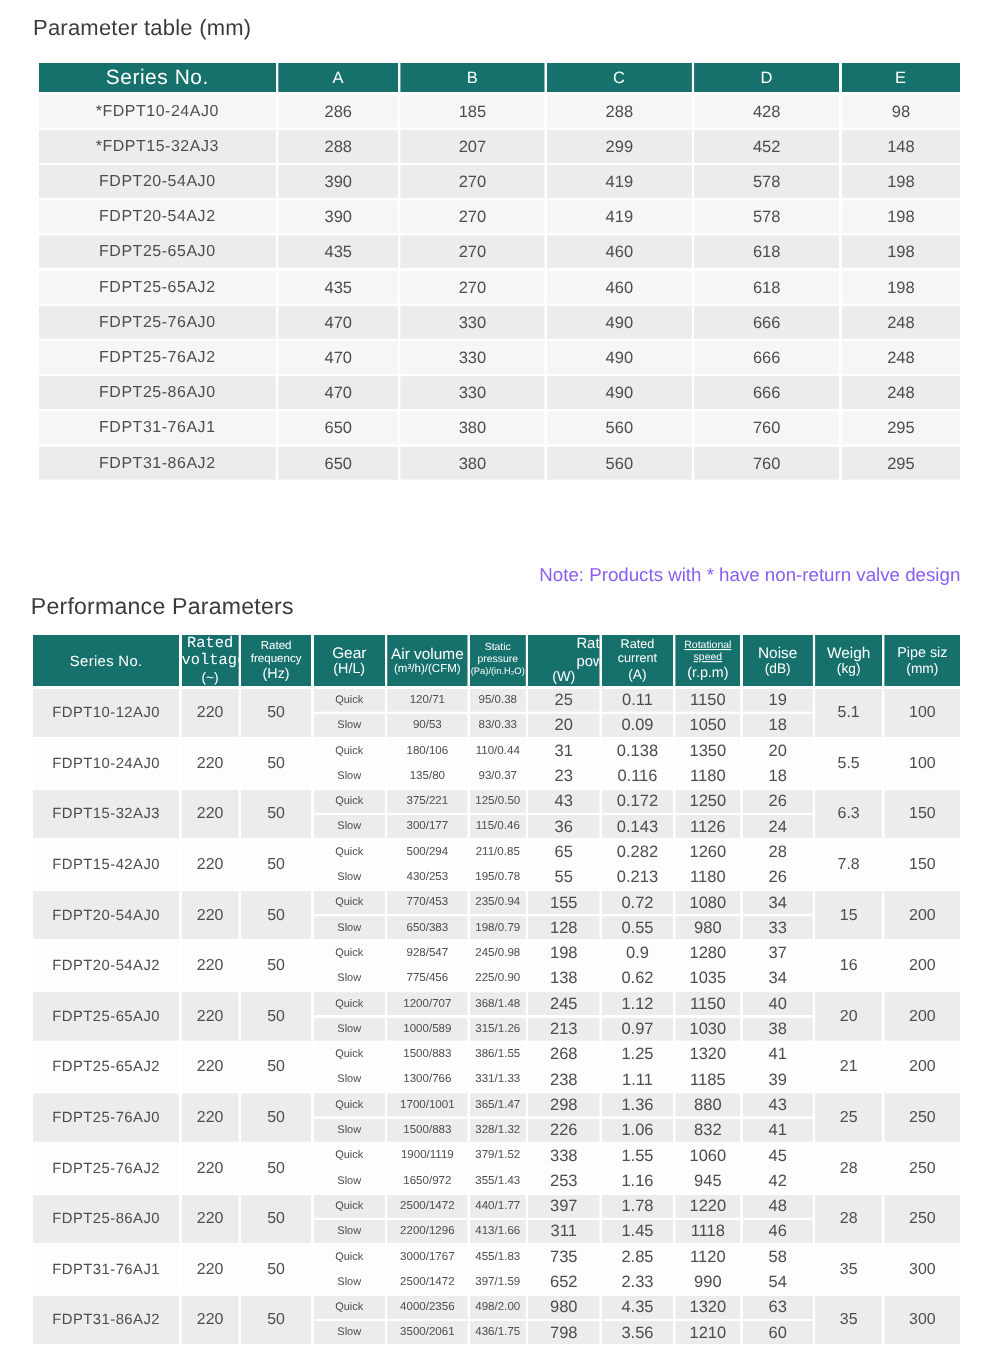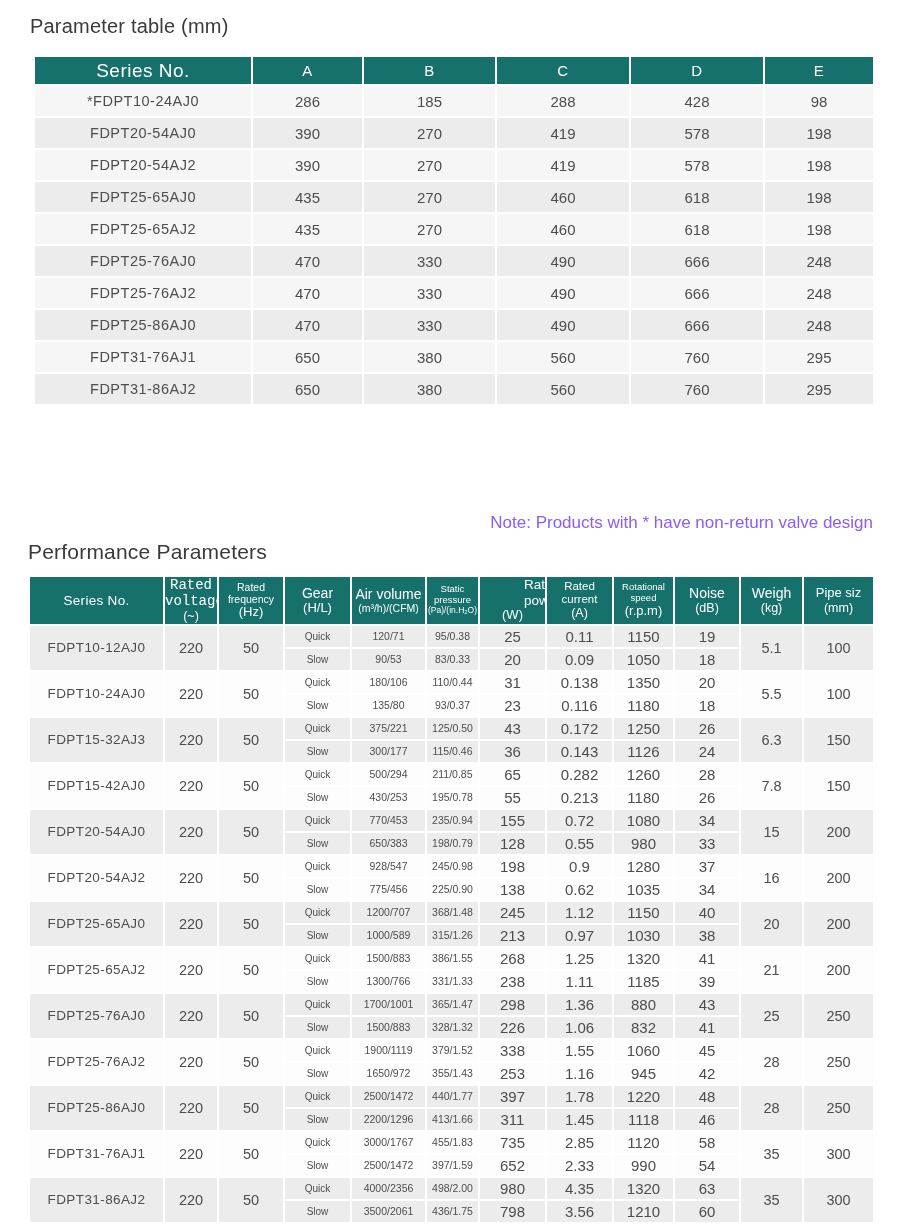--- a/index.html
+++ b/index.html
@@ -39,21 +39,21 @@
   }
   #perf-table .l1,#perf-table .l2{display:block;}
   .h-series{font-size:13.5px;letter-spacing:.3px;}
   .h-volt .l1{font-size:14px;font-family:Liberation Mono, monospace;}   .h-volt .l2{font-size:12.5px;}
   .h-freq .l1{font-size:10.5px;} .h-freq .l2{font-size:13px;}
   .h-gear .l1{font-size:14px;}   .h-gear .l2{font-size:13px;}
   .h-air .l1{font-size:14px;}    .h-air .l2{font-size:10.5px;}
   .h-static .l1{font-size:9.5px;}.h-static .l2{font-size:8.5px;}
   .h-pow .l1{font-size:13.5px;padding-left:44px;}  .h-pow .l2{font-size:13px;}
   .h-cur .l1{font-size:11.5px;}  .h-cur .l2{font-size:12.5px;}
-  .h-spd .l1{font-size:9.5px;}   .h-spd .l2{font-size:13px;}
+  .h-spd .l1{font-size:9.5px;text-decoration:underline;}   .h-spd .l2{font-size:13px;}
   .h-noise .l1{font-size:14px;}  .h-noise .l2{font-size:12.5px;}
   .h-wt .l1{font-size:14px;}     .h-wt .l2{font-size:12.5px;}
   .h-pipe .l1{font-size:13px;}   .h-pipe .l2{font-size:12.5px;}
 
   #perf-table td{height:21px;color:#4d4d4d;}
   #perf-table tr.grp-gray td{background:#ececec;}
   #perf-table tr.grp-light td{background:#fdfdfd;}
   .c-series{font-size:13.5px;letter-spacing:.4px;}
   .c-volt,.c-freq{font-size:14.5px;}
   .c-gear{font-size:10px;color:#565656;}
@@ -88,20 +88,28 @@
         </tr>
     </thead>
     <tbody>
         <tr class="row-light">
           <td class="series-cell">*FDPT10-24AJ0</td>
           <td>286</td>
           <td>185</td>
           <td>288</td>
           <td>428</td>
           <td>98</td>
+        </tr>
+        <tr class="row-gray">
+          <td class="series-cell">*FDPT15-32AJ3</td>
+          <td>288</td>
+          <td>207</td>
+          <td>299</td>
+          <td>452</td>
+          <td>148</td>
         </tr>
         <tr class="row-gray">
           <td class="series-cell">FDPT20-54AJ0</td>
           <td>390</td>
           <td>270</td>
           <td>419</td>
           <td>578</td>
           <td>198</td>
         </tr>
         <tr class="row-light">

